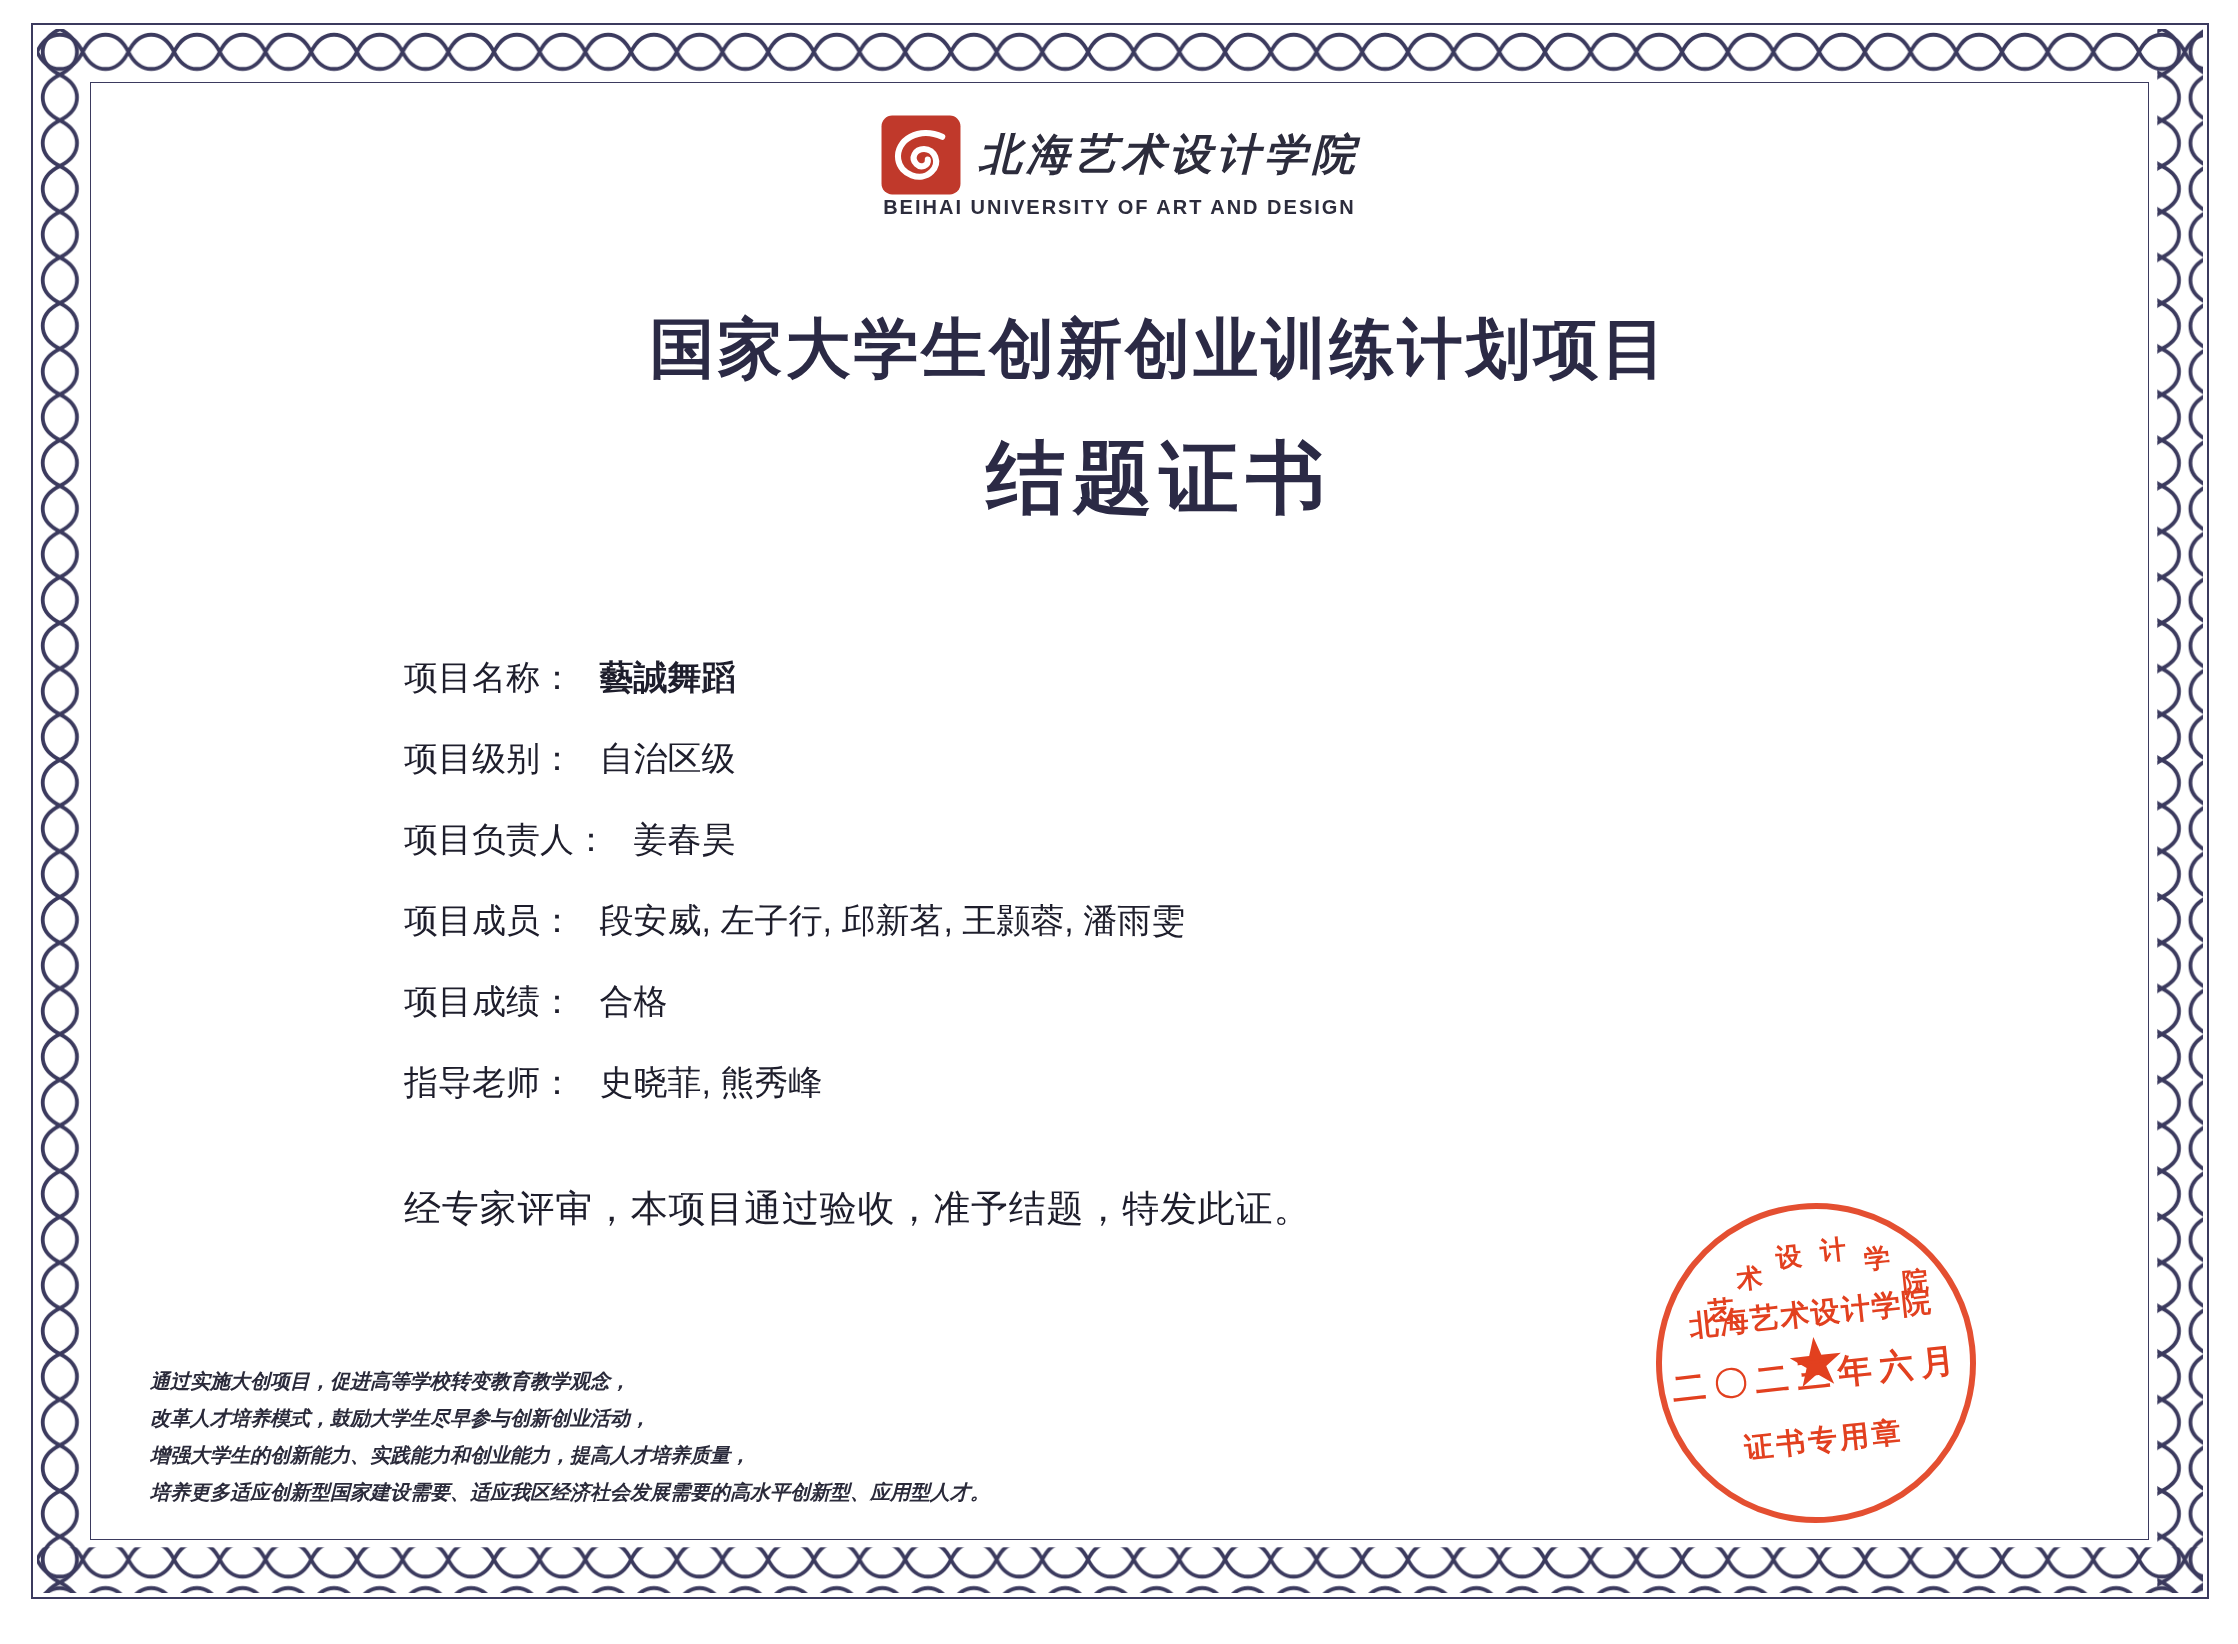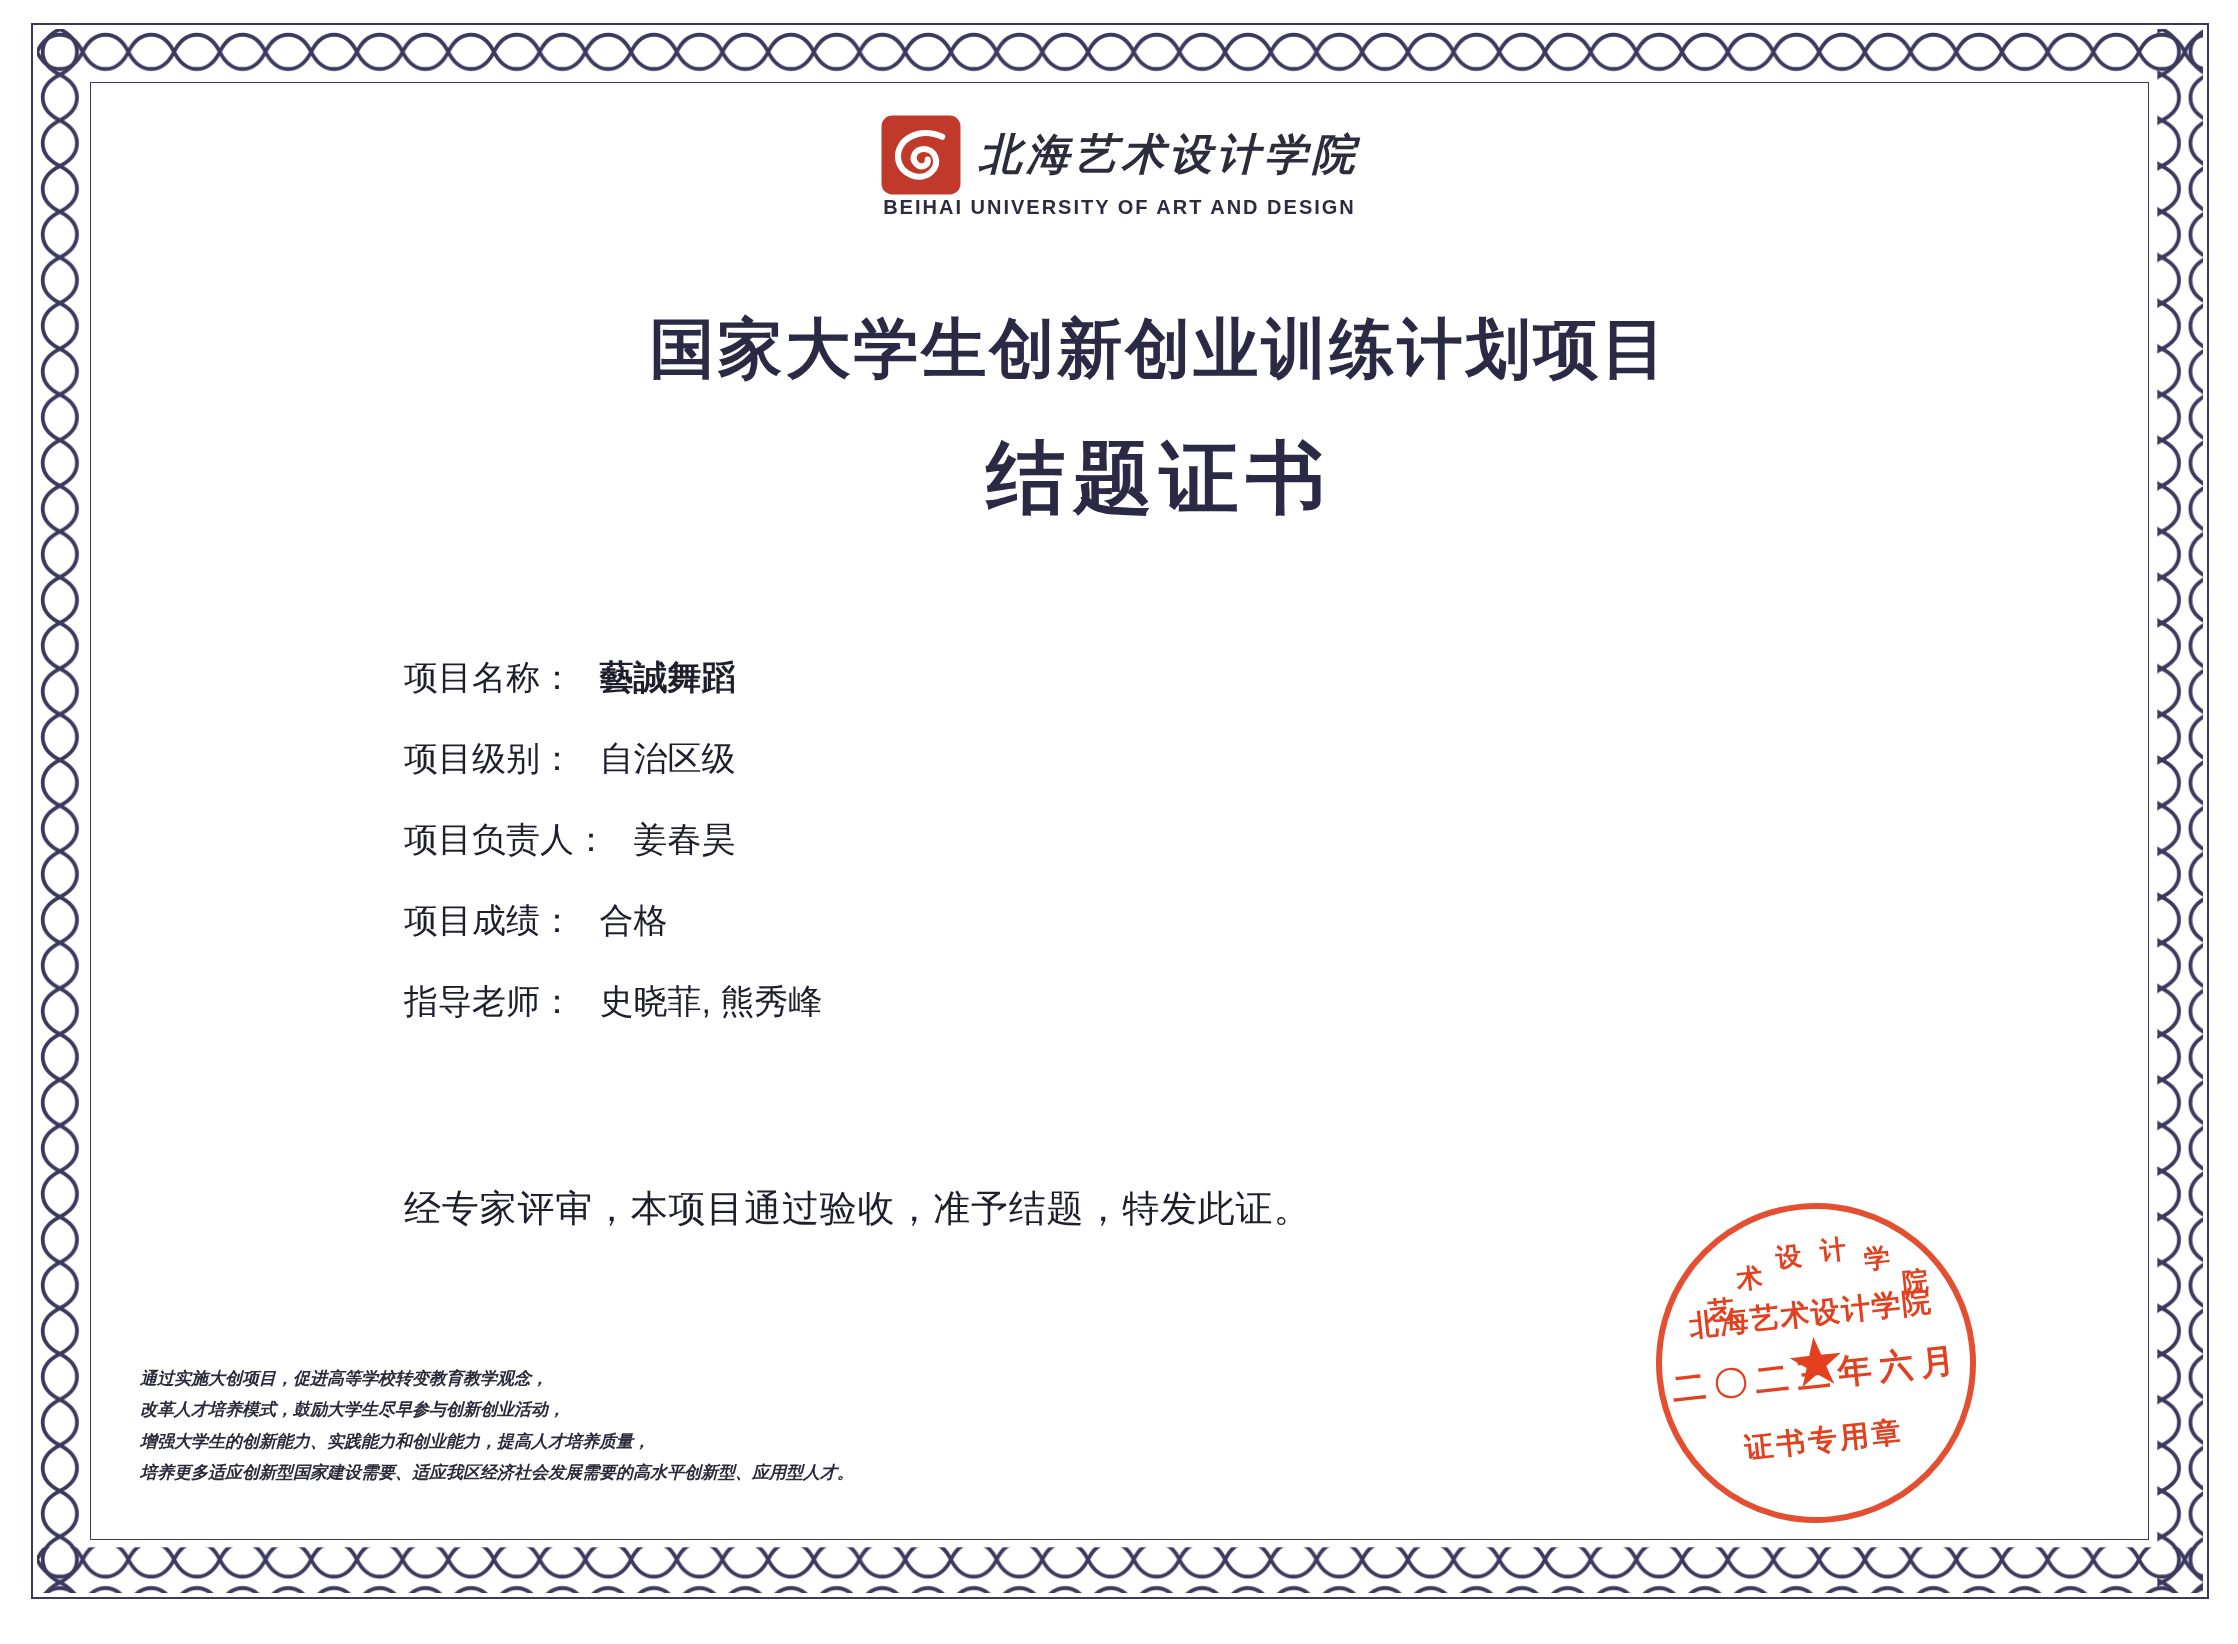--- a/index.html
+++ b/index.html
@@ -142,23 +142,23 @@
     top: 1184px;
     left: 404px;
     font-size: 37px;
     color: #1e1e2c;
     letter-spacing: 0.8px;
   }
 
   
   .footnote {
     position: absolute;
-    left: 140px;
+    left: 150px;
     top: 1363px;
-    font-size: 17px;
+    font-size: 20px;
     line-height: 1.85;
     color: #2a2a3a;
     font-weight: bold;
     font-style: italic;
     font-family: "DejaVu Serif", serif;
   }
 
   
   .seal {
     position: absolute;
@@ -269,20 +269,24 @@
     </div>
     <div class="field-row">
       <span class="field-label">项目级别：</span>
       <span class="field-value">自治区级</span>
     </div>
     <div class="field-row">
       <span class="field-label">项目负责人：</span>
       <span class="field-value">姜春昊</span>
     </div>
     <div class="field-row">
+      <span class="field-label">项目成员：</span>
+      <span class="field-value">段安威, 左子行, 邱新茗, 王颢蓉, 潘雨雯</span>
+    </div>
+    <div class="field-row">
       <span class="field-label">项目成绩：</span>
       <span class="field-value">合格</span>
     </div>
     <div class="field-row">
       <span class="field-label">指导老师：</span>
       <span class="field-value">史晓菲, 熊秀峰</span>
     </div>
   </div>
 
   <div class="statement">经专家评审，本项目通过验收，准予结题，特发此证。</div>

